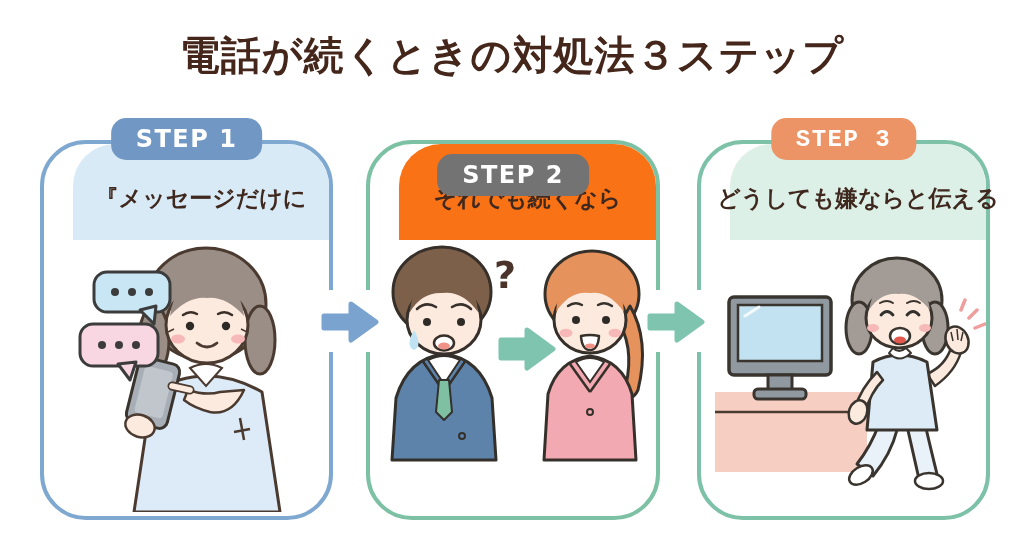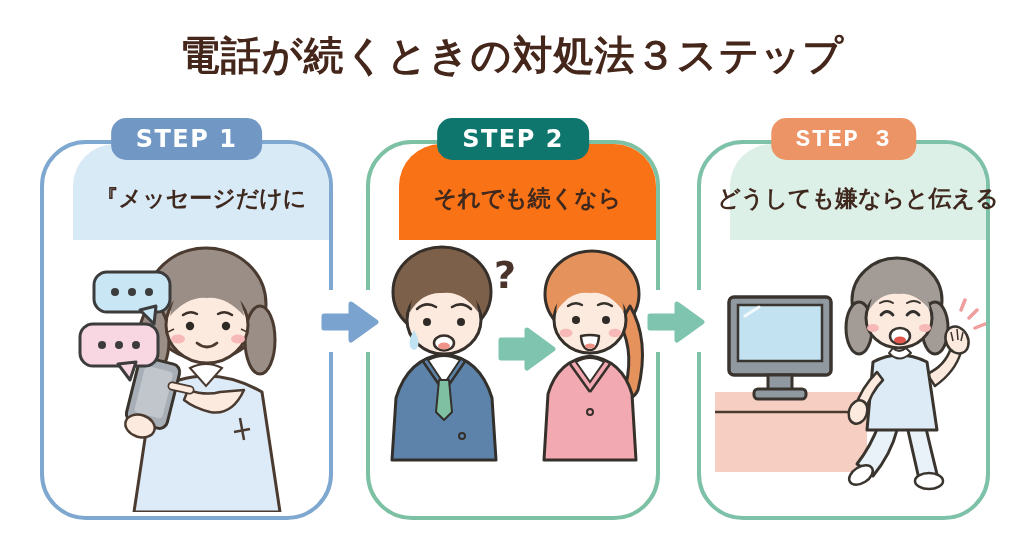--- a/index.html
+++ b/index.html
@@ -33,21 +33,21 @@
     white-space:nowrap;text-align:center;
   }
   .badge{
     position:absolute;top:-26px;left:50%;transform:translateX(-50%);
     height:42px;padding:0 25px;border-radius:15px;
     display:flex;align-items:center;justify-content:center;
     color:#ffffff;font-size:24px;font-weight:800;letter-spacing:1.5px;
     white-space:nowrap;z-index:4;
   }
   .badge-1{background:#7197c4;}
-  .badge-2{background:#0f766e;}
+  .badge-2{background:#737373;margin-top:36px;}
   .badge-3{background:#ec9465;font-family:Liberation Mono, monospace;}
   .illustration{
     position:absolute;left:0;top:96px;width:100%;height:272px;display:block;
   }
   .gap{
     position:absolute;top:290px;height:62px;width:48px;background:#ffffff;z-index:2;
   }
   .gap-1{left:327px;}
   .gap-2{left:654px;}
   .connector{

